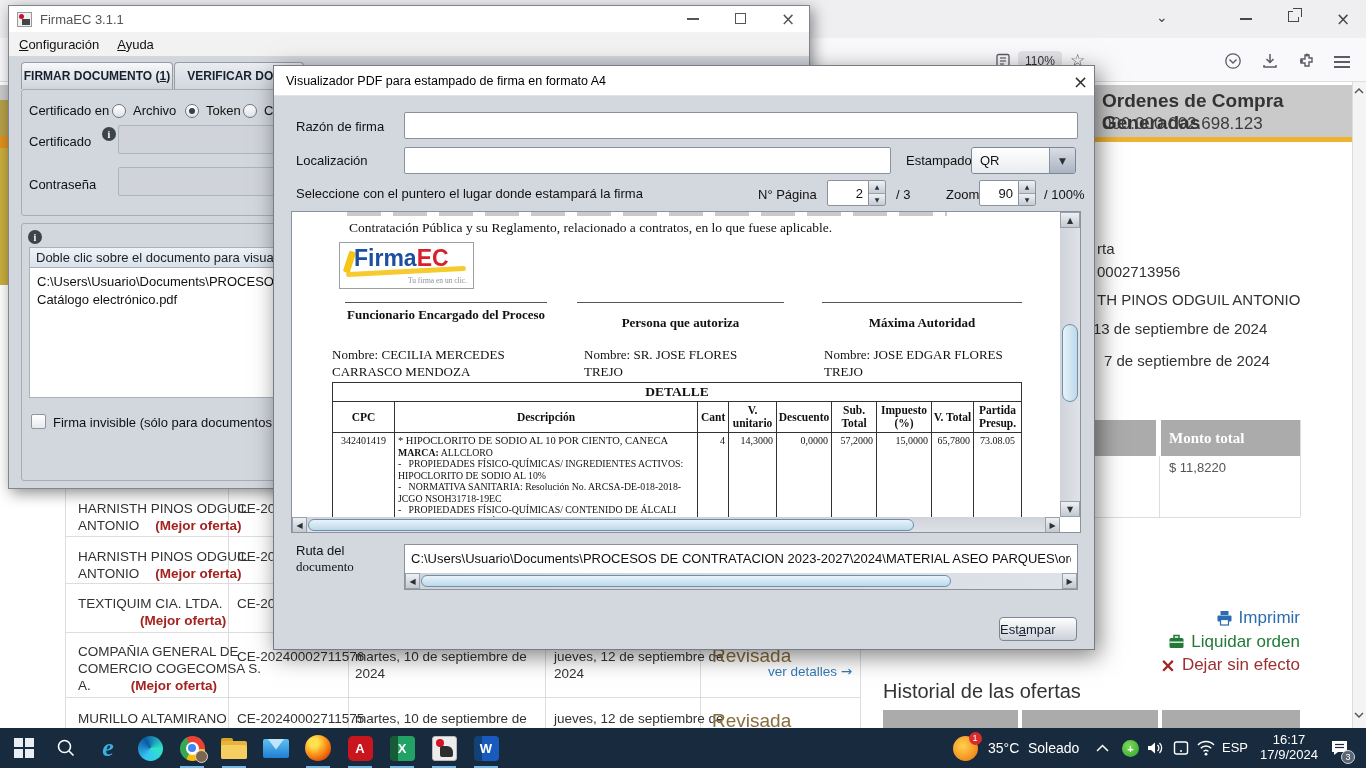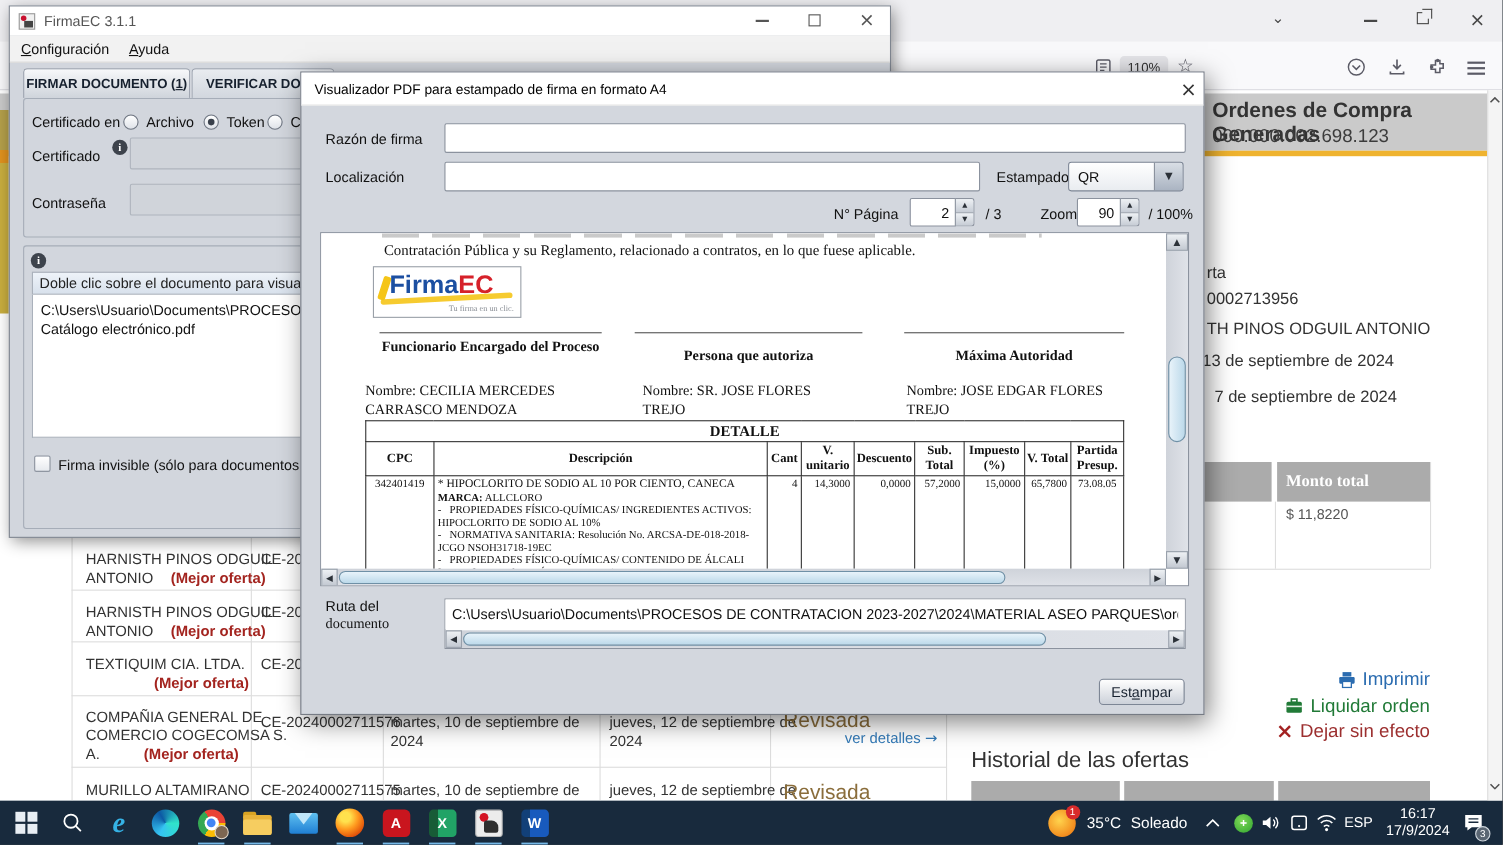--- a/index.html
+++ b/index.html
@@ -50,21 +50,21 @@
   .tab-un{background:linear-gradient(#e9ecf0,#d2d7de);}
   .lbl{font-size:13px;color:#111;white-space:nowrap;}
 
   
   .modal{left:273px;top:65px;width:822px;height:585px;background:#d3d7de;border:1px solid #767b84;
          box-shadow:4px 6px 22px rgba(0,0,0,.5);z-index:30;}
   .modal-titlebar{left:0;top:0;width:100%;height:30px;background:#fff;display:flex;align-items:center;
                   border-bottom:1px solid #e3e3e3;}
   .modal-title{font-size:12.5px;color:#000;margin-left:12px;}
   .nimbus-btn{background:linear-gradient(#fefefe,#ccd1d9);border:1px solid #7d8695;border-radius:4px;
-              font-size:13px;color:#16202e;display:flex;align-items:center;justify-content:center;}
+              font-size:13px;color:#16202e;display:flex;align-items:center;justify-content:flex-start;}
   .spin-field{background:#fff;border:1px solid #8b929e;border-radius:2px 0 0 2px;font-size:13px;color:#111;
               display:flex;align-items:center;justify-content:flex-end;padding-right:5px;}
   .spin-btns{border:1px solid #8b929e;border-left:none;border-radius:0 3px 3px 0;overflow:hidden;
              display:flex;flex-direction:column;}
   .spin-btns div{flex:1;background:linear-gradient(#eef1f4,#c6ccd5);display:flex;align-items:center;justify-content:center;
                  font-size:6px;color:#2b3138;}
   .spin-btns div:first-child{border-bottom:1px solid #9aa1ab;}
   .combo{border:1px solid #7d8695;border-radius:3px;display:flex;overflow:hidden;}
   .combo .val{flex:1;background:linear-gradient(#ffffff,#e9ecf0);font-size:13px;color:#111;display:flex;
               align-items:center;padding-left:8px;}
@@ -308,20 +308,21 @@
     <div class="abs lbl" style="left:22px;top:53px;">Razón de firma</div>
     <input class="abs nimbus-field" style="left: 130px; top: 46px; width: 674px; height: 27px;">
     <div class="abs lbl" style="left:22px;top:87px;">Localización</div>
     <input class="abs nimbus-field" style="left: 130px; top: 81px; width: 487px; height: 27px;">
     <div class="abs lbl" style="left:632px;top:87px;">Estampado</div>
     <div class="abs combo" style="left:697px;top:81px;width:105px;height:27px;">
       <div class="val">QR</div>
       <div class="btn glyph">▼</div>
     </div>
 
+    <div class="abs lbl" style="left:22px;top:120px;">Seleccione con el puntero el lugar donde estampará la firma</div>
     <div class="abs lbl" style="left:484px;top:121px;">N° Página</div>
     <div class="abs spin-field" style="left:553px;top:114px;width:42px;height:26px;">2</div>
     <div class="abs spin-btns" style="left:595px;top:114px;width:17px;height:26px;">
       <div class="glyph">▲</div>
         <div class="glyph">▼</div>
     </div>
     <div class="abs lbl" style="left:622px;top:121px;">/ 3</div>
     <div class="abs lbl" style="left:672px;top:121px;">Zoom</div>
     <div class="abs spin-field" style="left:705px;top:114px;width:40px;height:26px;">90</div>
     <div class="abs spin-btns" style="left:745px;top:114px;width:17px;height:26px;">

